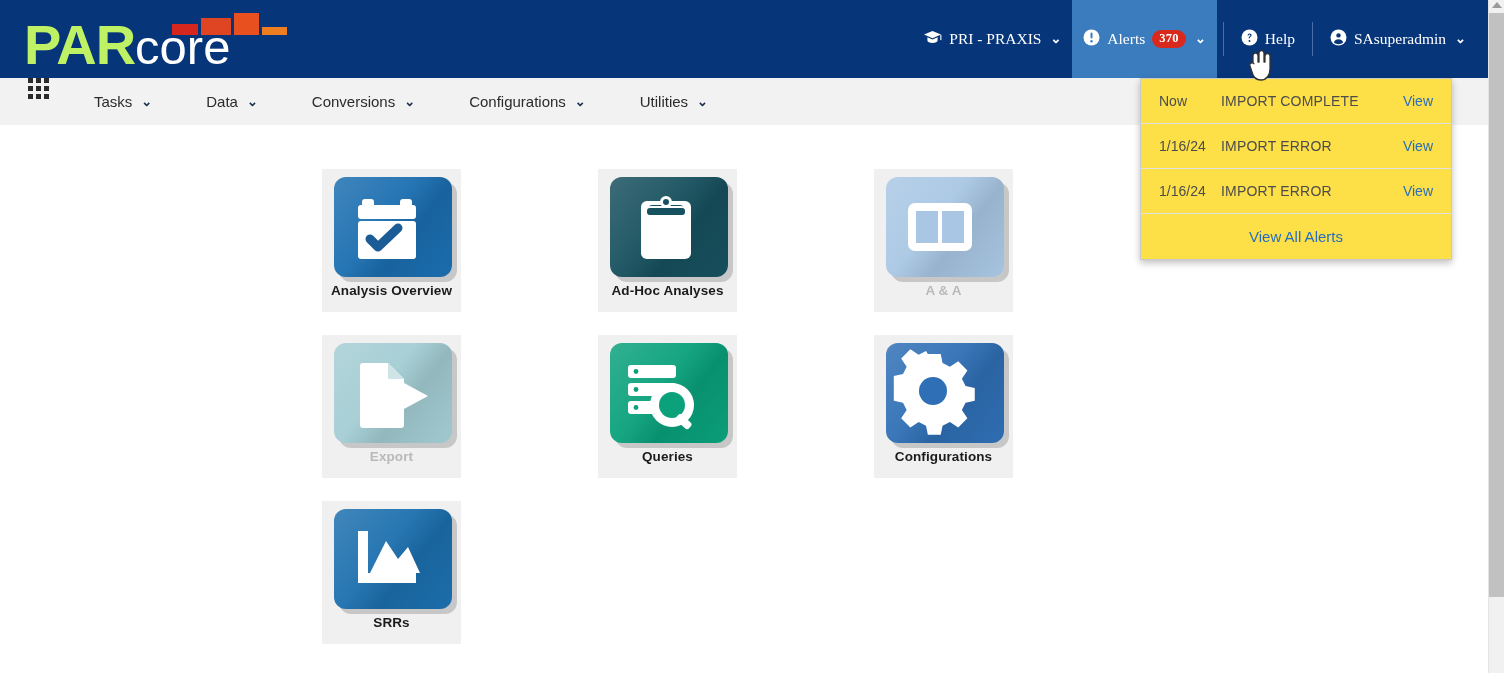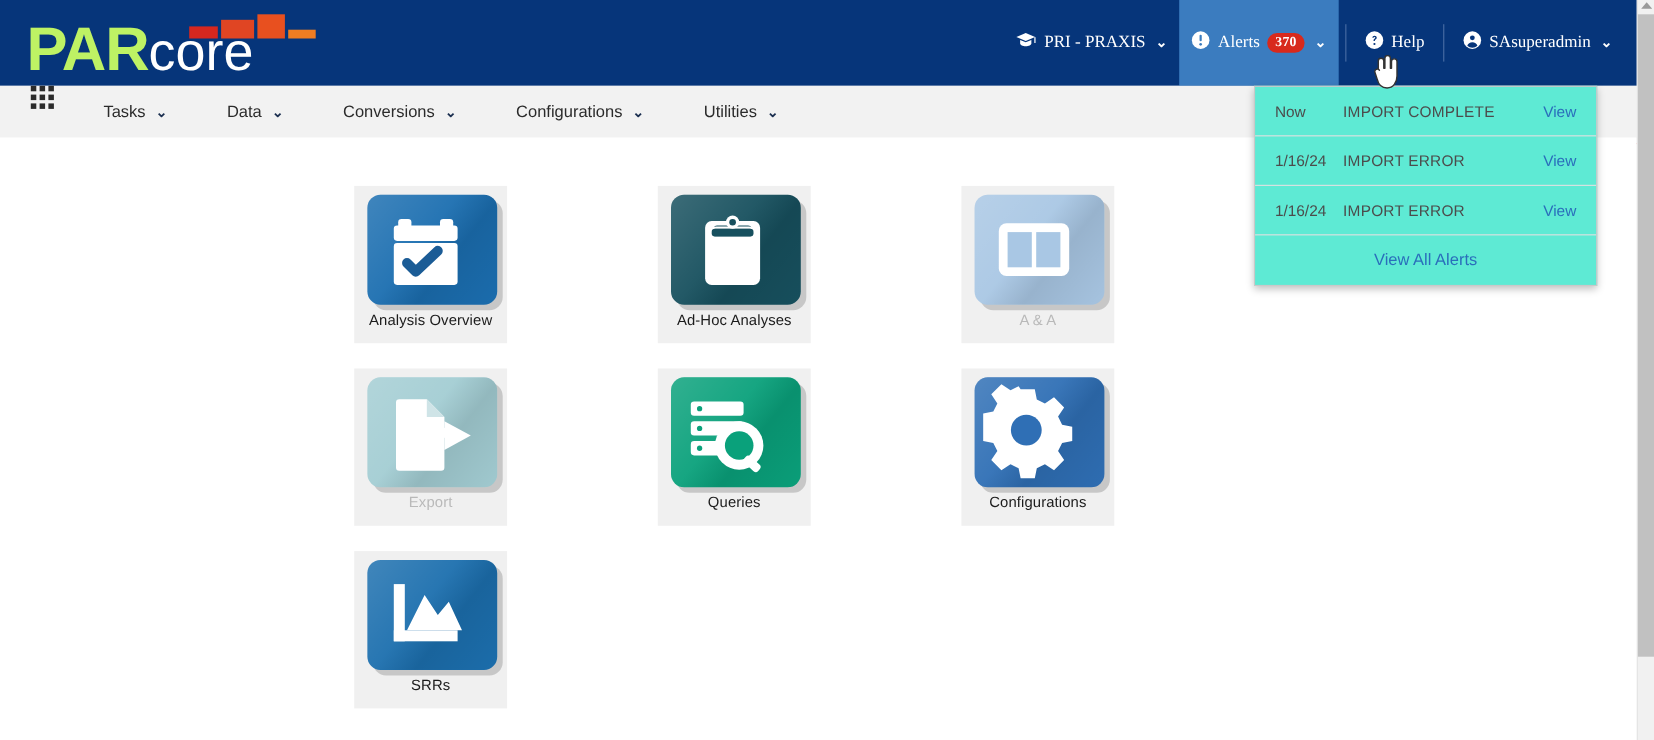--- a/index.html
+++ b/index.html
@@ -52,21 +52,21 @@
     border-radius: 9px; padding: 2px 7px 3px; line-height: 1; letter-spacing: .3px;
   }
   .ico { display:inline-block; vertical-align: middle; }
 
   
   .cursor { position: absolute; left: 1246px; top: 50px; z-index: 60; pointer-events:none; }
 
   
   .alerts-dd {
     position: absolute; top: 78px; left: 1140px;
-    width: 312px; background: #5eead4;
+    width: 312px; background: #fde047;
     border: 1px solid #c9c9c9;
     box-shadow: 0 3px 7px rgba(0,0,0,.25);
     z-index: 50;
   }
   .alert-row {
     display: flex; align-items: center;
     height: 45px; padding: 0 18px;
     border-bottom: 1px solid #e2e2e2;
     font-size: 14px; color: #444;
   }
@@ -124,21 +124,21 @@
     width: 118px; height: 100px; border-radius: 12px;
     box-shadow: 5px 5px 0 rgba(0,0,0,.17);
     overflow: hidden;
   }
   .tile-sq::after {
     content:""; position: absolute; left:0; top:0; right:0; bottom:0;
     background: linear-gradient(128deg, rgba(255,255,255,.16) 0%, rgba(255,255,255,.05) 42%, rgba(0,0,0,.10) 62%, rgba(0,0,0,.02) 100%);
   }
   .tile-sq svg { position: absolute; left: 0; top: 0; z-index: 2; }
   .tile-label {
-    font-size: 13.5px; font-weight: normal; color: #1b1b1b;
+    font-size: 13.5px; font-weight: bold; color: #1b1b1b;
     text-align: center; margin-top: 2px; letter-spacing: .1px;
   }
   .tile-label.muted { color: #b9b9b9; }
 
   
   .scrollbar {
     position: absolute; right: 0; top: 0;
     width: 16px; height: 673px; background: #f1f1f1;
     border-left: 1px solid #e4e4e4;
   }

